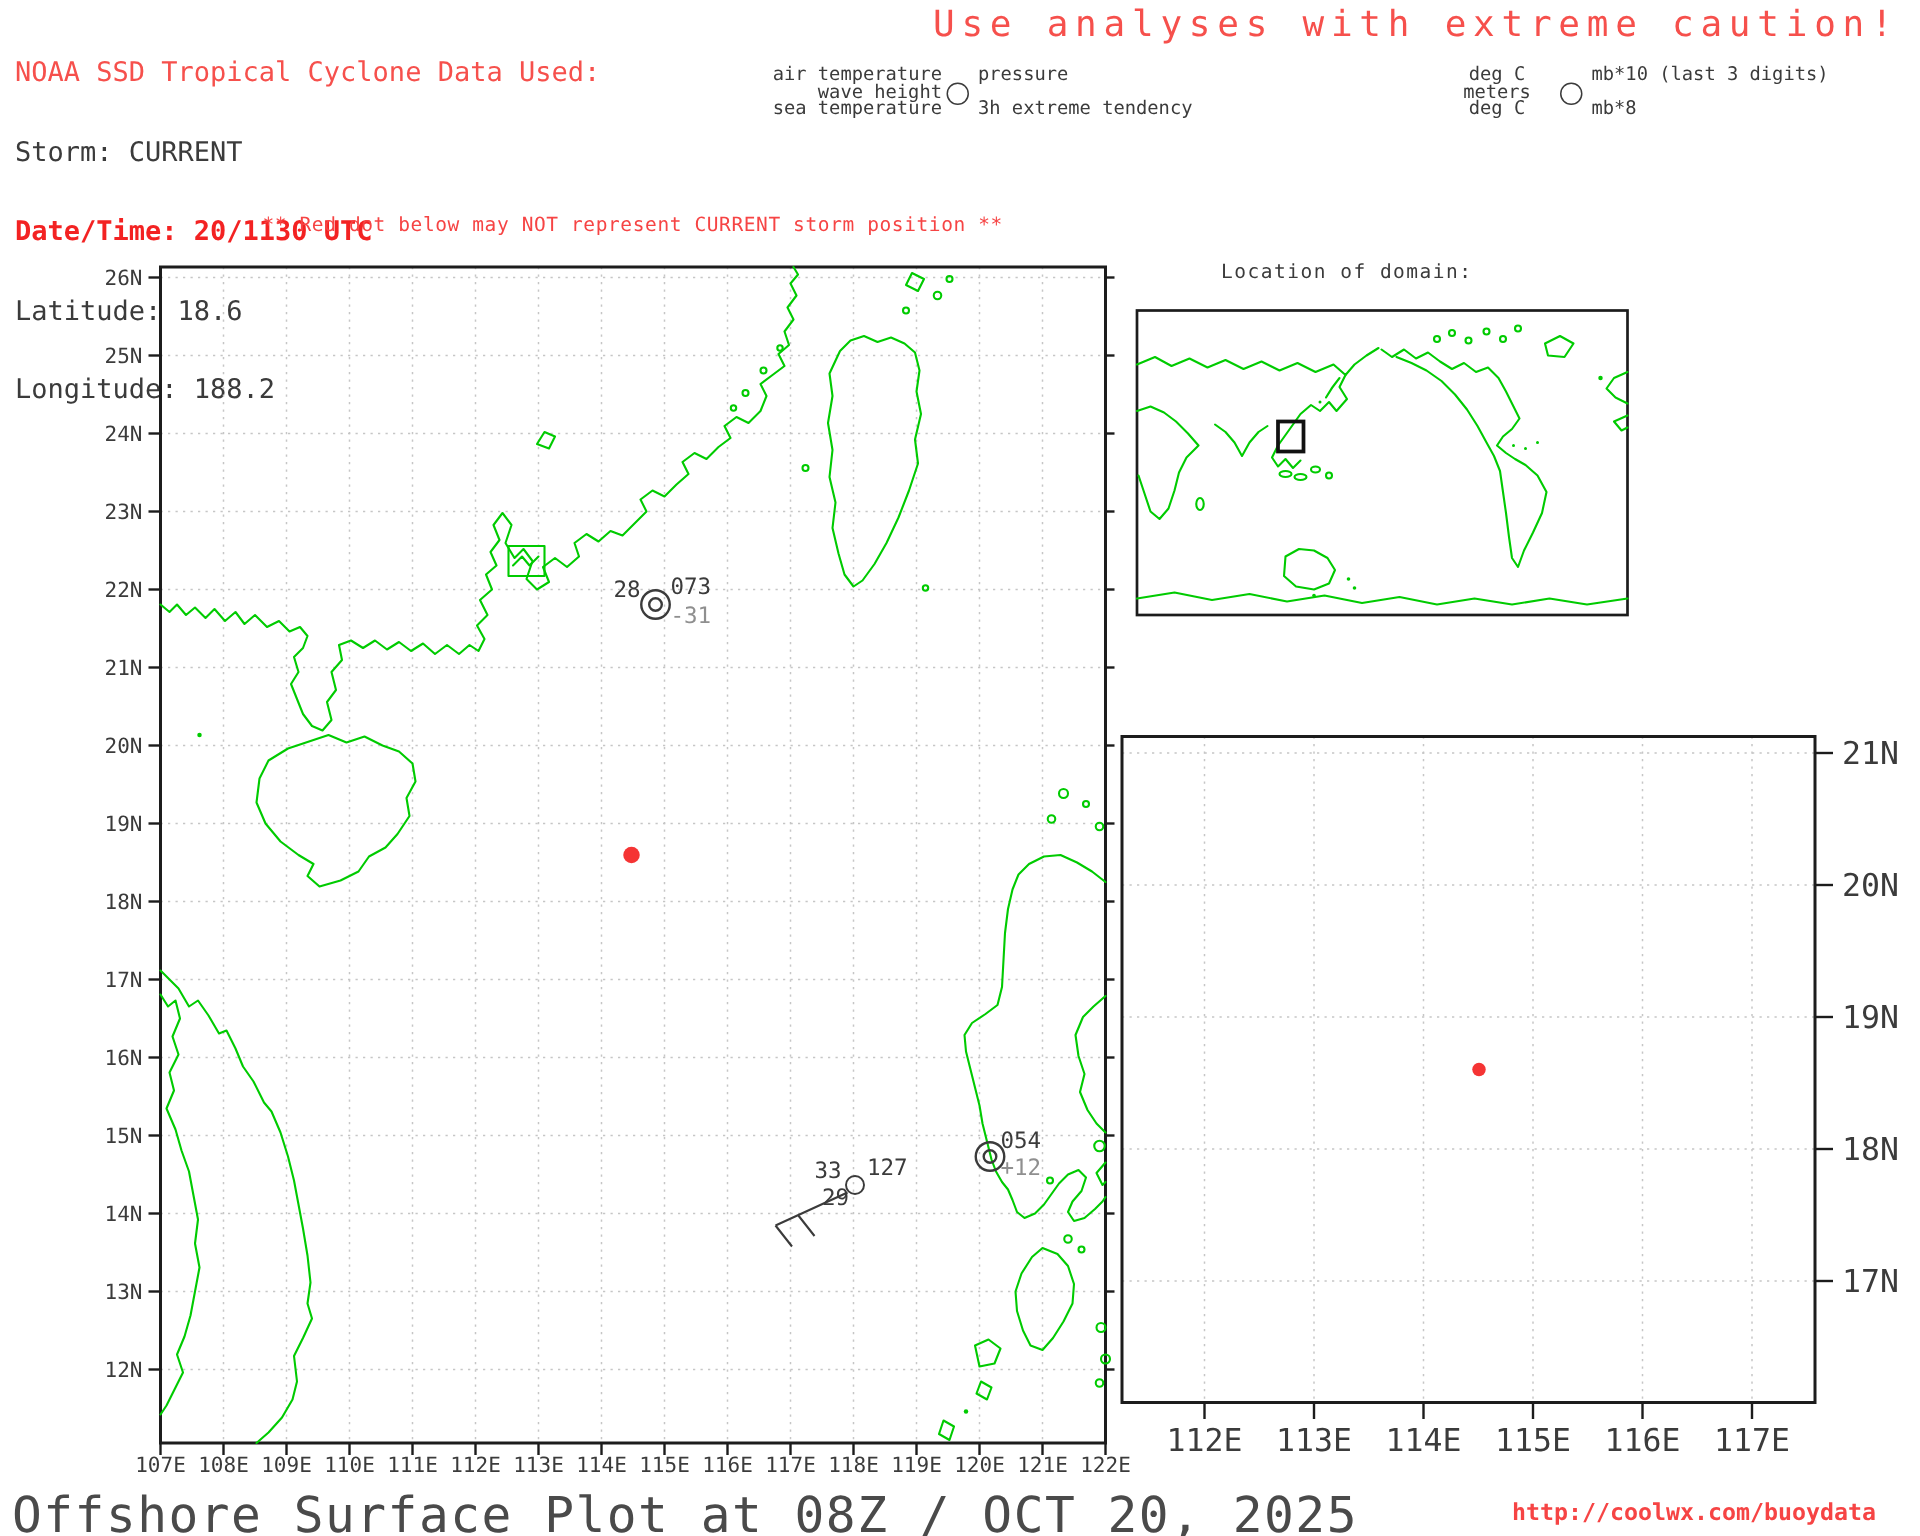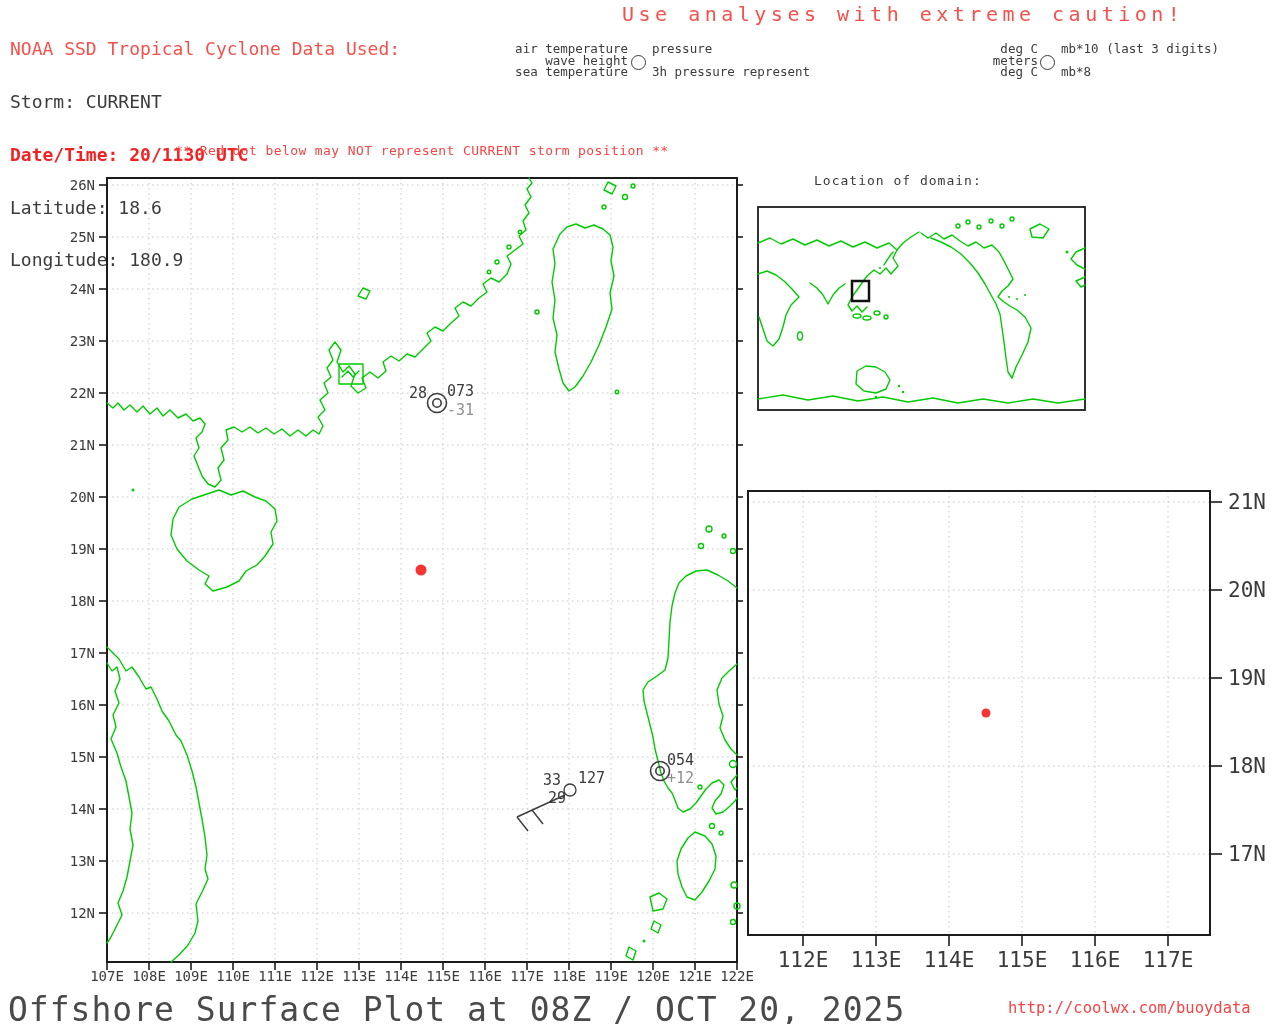--- a/index.html
+++ b/index.html
@@ -2,64 +2,64 @@
 <html><head>
 <meta charset="utf-8">
 <style>
   html,body{margin:0;padding:0;background:#fff;}
   body{position:relative;width:1280px;height:1024px;overflow:hidden;
        font-family:"DejaVu Sans Mono","Liberation Mono",monospace;color:#3b3b3b;}
   .abs{position:absolute;}
   .hdr{left:10px;top:5px;font-size:18px;line-height:17.6px;white-space:pre;}
   .red{color:#f6504c;}
   .boldred{color:#f32222;font-weight:bold;}
-  .caution{left:622px;top:2px;font-size:20px;letter-spacing:4.5px;color:#f6504c;white-space:nowrap;}
+  .caution{left:622px;top:2px;font-size:24px;letter-spacing:4.5px;color:#f6504c;white-space:nowrap;}
   .lgrow{height:11.6px;line-height:11.6px;font-size:12.5px;white-space:pre;}
   .lg-left{left:488px;top:43px;width:140px;text-align:right;}
   .lg-right{left:652px;top:43px;}
-  .lg2-left{left:958px;top:43px;width:80px;text-align:right;}
+  .lg2-left{left:958px;top:43px;width:80px;text-align:center;}
   .lg2-right{left:1061px;top:43px;}
   .lgcircle{width:13px;height:13px;border:1.6px solid #3b3b3b;border-radius:50%;}
   .warn{left:175px;top:143px;font-size:13px;letter-spacing:0.4px;color:#f64444;white-space:nowrap;}
   .ftitle{left:8px;top:990px;font-size:33px;letter-spacing:1px;color:#4a4a4a;white-space:nowrap;}
-  .furl{left:1008px;top:999px;font-size:15.5px;color:#f64444;white-space:nowrap;}
+  .furl{left:1008px;top:999px;font-size:15.5px;color:#f64444;white-space:nowrap;font-weight:bold;}
   svg text{font-family:"DejaVu Sans Mono","Liberation Mono",monospace;}
   .axm{font-size:14px;fill:#3b3b3b;}
   .axs{font-size:21px;fill:#3b3b3b;}
   .stv{font-size:15px;fill:#3b3b3b;}
   .stg{font-size:15px;fill:#8f8f8f;}
   .instt{font-size:13px;fill:#3b3b3b;letter-spacing:1px;}
   .coast{fill:none;stroke:#00cb00;stroke-width:1.4;stroke-linejoin:round;stroke-linecap:round;}
   .coastf{fill:#00cb00;stroke:none;}
   .frame{fill:none;stroke:#1c1c1c;stroke-width:2;}
   .stn{fill:none;stroke:#3b3b3b;stroke-width:1.6;}
 </style>
 </head>
 <body>
 
 <div class="abs hdr">
   <div class="red">NOAA SSD Tropical Cyclone Data Used:</div>
   <div>Storm: CURRENT</div>
   <div class="boldred">Date/Time: 20/1130 UTC</div>
   <div>Latitude: 18.6</div>
-  <div>Longitude: 180.9</div>
+  <div>Longitude: 188.2</div>
 </div>
 
 <div class="abs caution">Use analyses with extreme caution!</div>
 
 <div class="abs lg-left">
   <div class="lgrow">air temperature</div>
   <div class="lgrow">wave height</div>
   <div class="lgrow">sea temperature</div>
 </div>
 <div class="abs lgcircle" style="left:631px;top:55px;"></div>
 <div class="abs lg-right">
   <div class="lgrow">pressure</div>
   <div class="lgrow"></div>
-  <div class="lgrow">3h pressure represent</div>
+  <div class="lgrow">3h extreme tendency</div>
 </div>
 
 <div class="abs lg2-left">
   <div class="lgrow">deg C</div>
   <div class="lgrow">meters</div>
   <div class="lgrow">deg C</div>
 </div>
 <div class="abs lgcircle" style="left:1040px;top:55px;"></div>
 <div class="abs lg2-right">
   <div class="lgrow">mb*10 (last 3 digits)</div>

